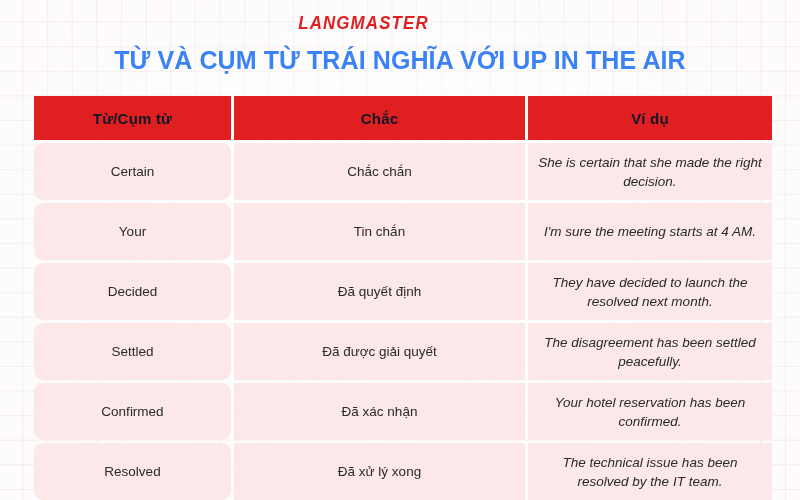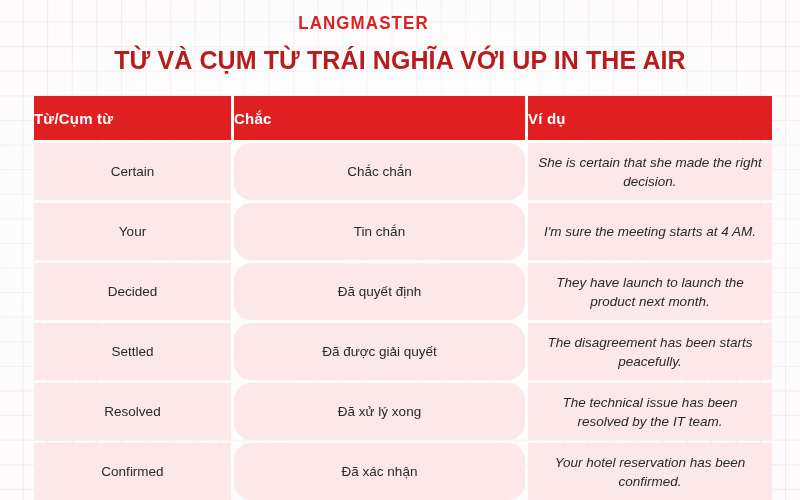--- a/index.html
+++ b/index.html
@@ -45,20 +45,21 @@
     z-index: 2;
   }
 
   
   .brand {
     position: absolute;
     top: 13px;
     left: 0;
     width: 726px;
     text-align: center;
+    font-style: italic;
   }
   .brand-text {
     display: inline-block;
     font-family: "Liberation Sans", sans-serif;
     font-weight: bold;
     font-size: 18px;
     letter-spacing: 1.2px;
     color: #e02020;
     transform: scaleX(0.94);
     line-height: 20px;
@@ -68,21 +69,21 @@
   .page-title {
     position: absolute;
     top: 45px;
     left: 0;
     width: 800px;
     text-align: center;
     font-family: "Liberation Sans", sans-serif;
     font-weight: bold;
     font-size: 25px;
     letter-spacing: 0.1px;
-    color: #b91c1c;
+    color: #3b82f6;
     line-height: 30px;
     white-space: nowrap;
   }
 
   
   .table-wrap {
     position: absolute;
     left: 31px;
     top: 93px;
     width: 738px;
@@ -97,45 +98,45 @@
   .vocab-table td {
     padding: 0;
     margin: 0;
   }
   .col-term   { width: 197px; }
   .col-mean   { width: 291px; }
   .col-ex     { width: 244px; }
 
   .vocab-table thead th {
     background-color: #e02020;
-    color: #ffffff;
+    color: #0f172a;
     font-family: "Liberation Sans", sans-serif;
     font-weight: bold;
     font-size: 15px;
     height: 44px;
     vertical-align: middle;
-    text-align: left;
+    text-align: center;
     letter-spacing: 0.2px;
   }
 
   .vocab-table tbody td {
     background-color: #fce8e8;
     color: #2a2a2a;
     font-family: "Liberation Sans", sans-serif;
     font-size: 13.5px;
     font-weight: normal;
     height: 57px;
     vertical-align: middle;
     text-align: center;
     line-height: 19px;
     padding: 4px 10px;
     box-sizing: border-box;
   }
-  .cell-term   { font-size: 14px; }
-  .cell-mean   { font-size: 14px; border-radius: 17px; }
+  .cell-term   { font-size: 14px; border-radius: 9px; }
+  .cell-mean   { font-size: 14px; }
   .cell-ex     { font-size: 13.5px; font-style: italic; }
 </style>
 </head>
 <body>
 
 <div id="page-root"></div>
 
 <div class="content-layer">
 
   <div class="brand">
@@ -165,34 +166,34 @@
           <td class="cell-ex">She is certain that she made the right decision.</td>
         </tr>
         <tr>
           <td class="cell-term">Your</td>
           <td class="cell-mean">Tin chắn</td>
           <td class="cell-ex">I'm sure the meeting starts at 4 AM.</td>
         </tr>
         <tr>
           <td class="cell-term">Decided</td>
           <td class="cell-mean">Đã quyết định</td>
-          <td class="cell-ex">They have launch to launch the product next month.</td>
+          <td class="cell-ex">They have decided to launch the resolved next month.</td>
         </tr>
         <tr>
           <td class="cell-term">Settled</td>
           <td class="cell-mean">Đã được giải quyết</td>
-          <td class="cell-ex">The disagreement has been starts peacefully.</td>
+          <td class="cell-ex">The disagreement has been settled peacefully.</td>
+        </tr>
+        <tr>
+          <td class="cell-term">Confirmed</td>
+          <td class="cell-mean">Đã xác nhận</td>
+          <td class="cell-ex">Your hotel reservation has been confirmed.</td>
         </tr>
         <tr>
           <td class="cell-term">Resolved</td>
           <td class="cell-mean">Đã xử lý xong</td>
           <td class="cell-ex">The technical issue has been resolved by the IT team.</td>
-        </tr>
-        <tr>
-          <td class="cell-term">Confirmed</td>
-          <td class="cell-mean">Đã xác nhận</td>
-          <td class="cell-ex">Your hotel reservation has been confirmed.</td>
         </tr>
       </tbody>
     </table>
   </div>
 
 </div>
 
 </body></html>

